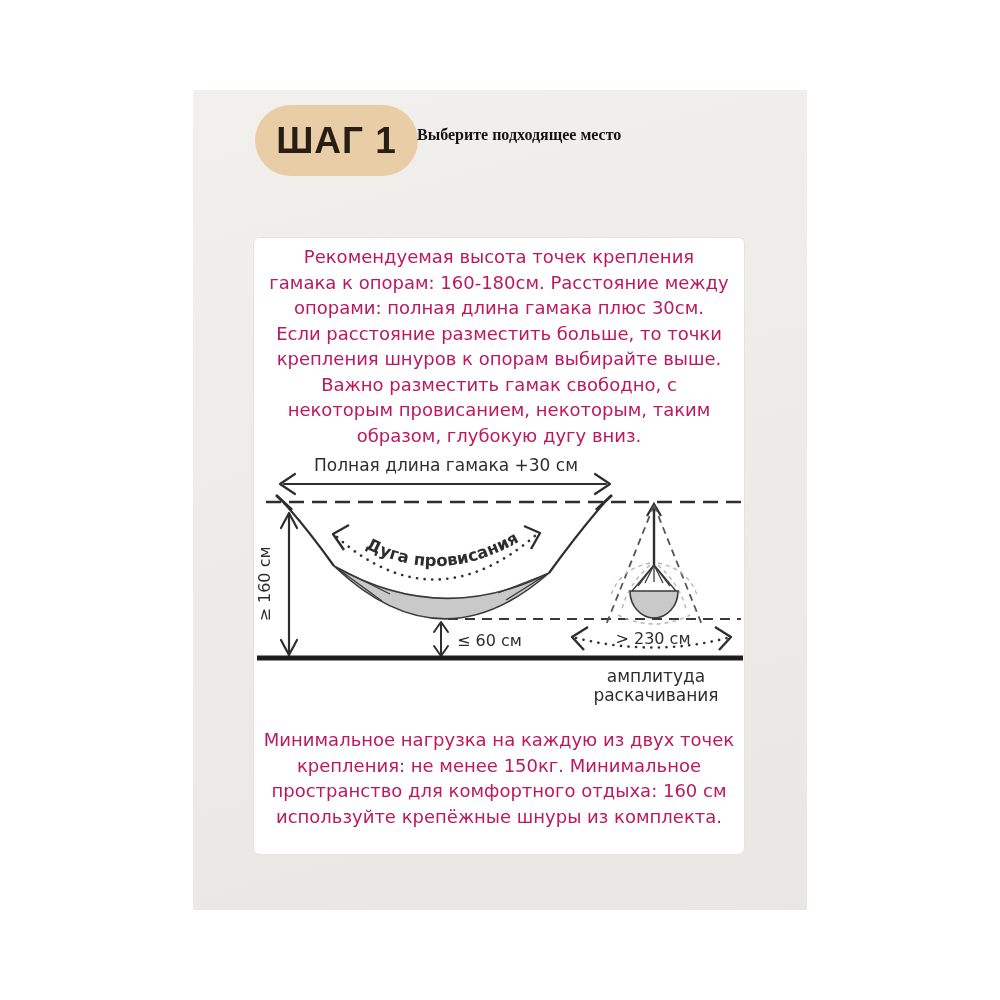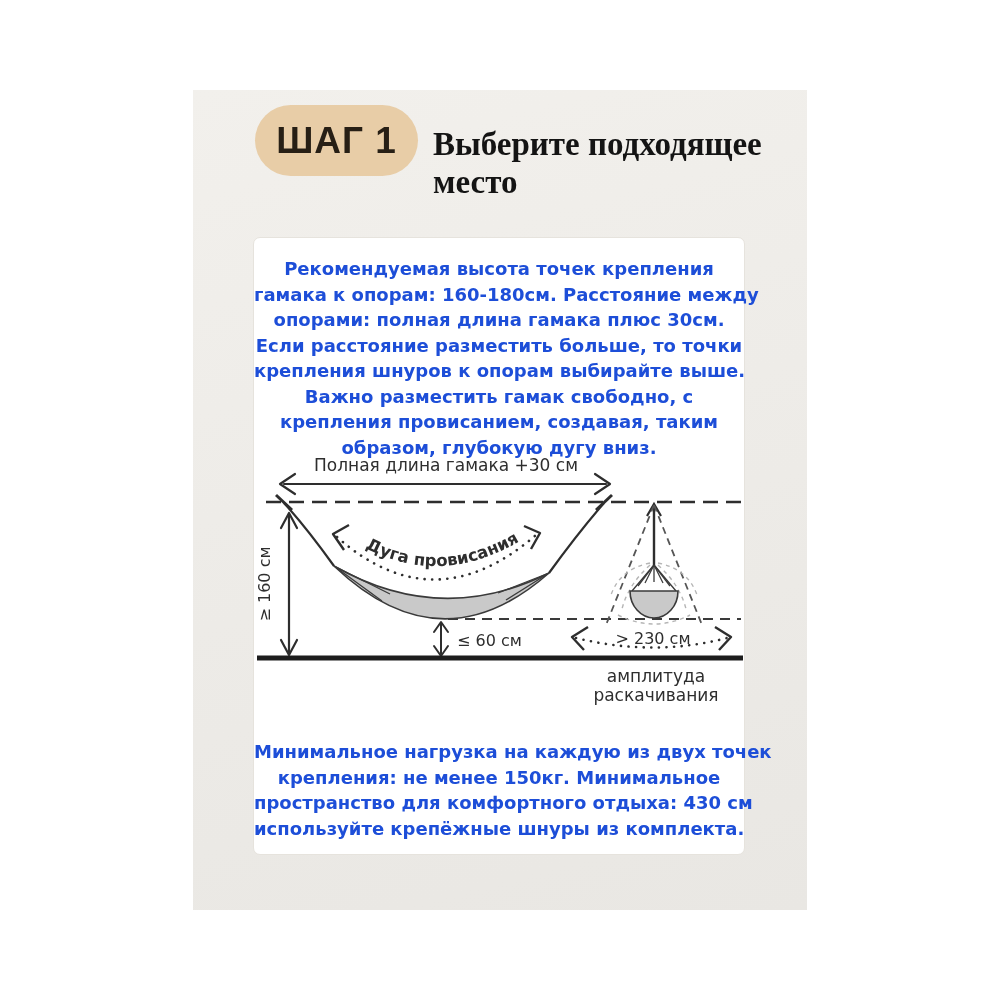--- a/index.html
+++ b/index.html
@@ -4,27 +4,27 @@
 <style>
   html,body{margin:0;padding:0;background:#ffffff;}
   .stage{position:relative;width:1000px;height:1000px;background:#ffffff;overflow:hidden;
          font-family:"DejaVu Sans",sans-serif;}
   .photo{position:absolute;left:193px;top:90px;width:614px;height:820px;
          background:linear-gradient(165deg,#f2f0ec 0%,#edebe7 55%,#e9e7e3 100%);}
   .badge{position:absolute;left:62px;top:15px;width:163px;height:71px;border-radius:36px;
          background:#e8cda7;display:flex;align-items:center;justify-content:center;
          font-family:"Liberation Sans",sans-serif;font-weight:bold;font-size:37px;
          color:#271f15;letter-spacing:1px;}
-  .title{position:absolute;left:240px;top:36px;width:330px;
-         font-family:"Liberation Serif",serif;font-weight:bold;font-size:33px;line-height:1.15;
+  .title{position:absolute;left:224px;top:36px;width:330px;
+         font-family:"Liberation Serif",serif;font-weight:bold;font-size:16px;line-height:1.15;
          color:#141414;}
   .card{position:absolute;left:60px;top:147px;width:492px;height:618px;background:#ffffff;
         border:1px solid #e6e3dd;border-radius:7px;box-sizing:border-box;}
-  .para{position:absolute;left:0;right:0;text-align:center;color:#1d4ed8;
-        font-size:18px;line-height:25.5px;font-weight:bold;margin-top:12px;}
+  .para{position:absolute;left:0;right:0;text-align:center;color:#be185d;
+        font-size:18px;line-height:25.5px;font-weight:normal;}
   .para div{white-space:nowrap;}
   .para.intro{top:6px;}
   .para.outro{top:489px;}
   .diagram{position:absolute;left:0;top:215px;width:492px;height:260px;}
   svg text{font-family:"DejaVu Sans",sans-serif;fill:#2e2e2e;}
 </style>
 </head>
 <body>
 
 <div class="stage">
@@ -37,21 +37,21 @@
 
     <div class="card">
 
       <div class="para intro">
         <div>Рекомендуемая высота точек крепления</div>
         <div>гамака к опорам: 160-180см. Расстояние между</div>
         <div>опорами: полная длина гамака плюс 30см.</div>
         <div>Если расстояние разместить больше, то точки</div>
         <div>крепления шнуров к опорам выбирайте выше.</div>
         <div>Важно разместить гамак свободно, с</div>
-        <div>крепления провисанием, создавая, таким</div>
+        <div>некоторым провисанием, некоторым, таким</div>
         <div>образом, глубокую дугу вниз.</div>
       </div>
 
       <svg class="diagram" viewBox="0 0 492 260">
 
         <text x="192" y="18" text-anchor="middle" font-size="17">Полная длина гамака +30 см</text>
         <g stroke="#2e2e2e" stroke-width="2.2" fill="none" stroke-linecap="round" stroke-linejoin="round">
           <line x1="30" y1="31" x2="352" y2="31"></line>
           <path d="M41,21 L26,31 L41,41"></path>
           <path d="M341,21 L356,31 L341,41"></path>
@@ -131,19 +131,19 @@
 
         <line x1="3" y1="205" x2="489" y2="205" stroke="#1d1d1d" stroke-width="5"></line>
 
         <text x="402" y="229" text-anchor="middle" font-size="17">амплитуда</text>
         <text x="402" y="248" text-anchor="middle" font-size="17">раскачивания</text>
       </svg>
 
       <div class="para outro">
         <div>Минимальное нагрузка на каждую из двух точек</div>
         <div>крепления: не менее 150кг. Минимальное</div>
-        <div>пространство для комфортного отдыха: 430 см</div>
+        <div>пространство для комфортного отдыха: 160 см</div>
         <div>используйте крепёжные шнуры из комплекта.</div>
       </div>
 
     </div>
   </div>
 </div>
 
 </body></html>

